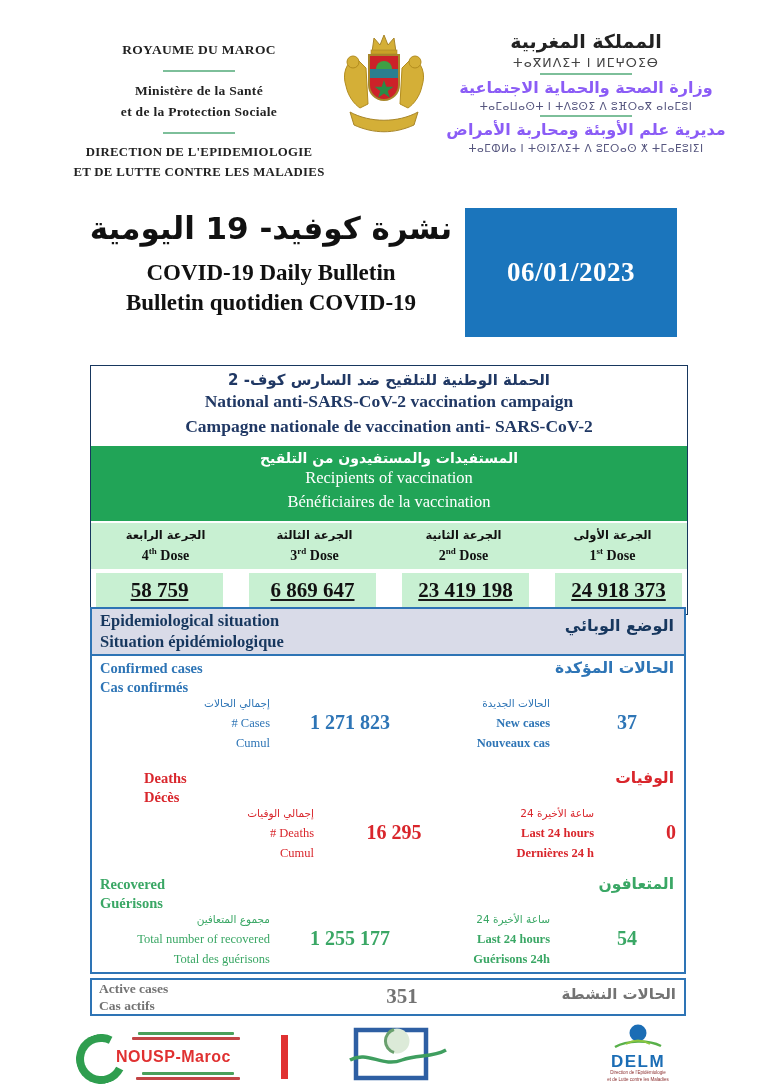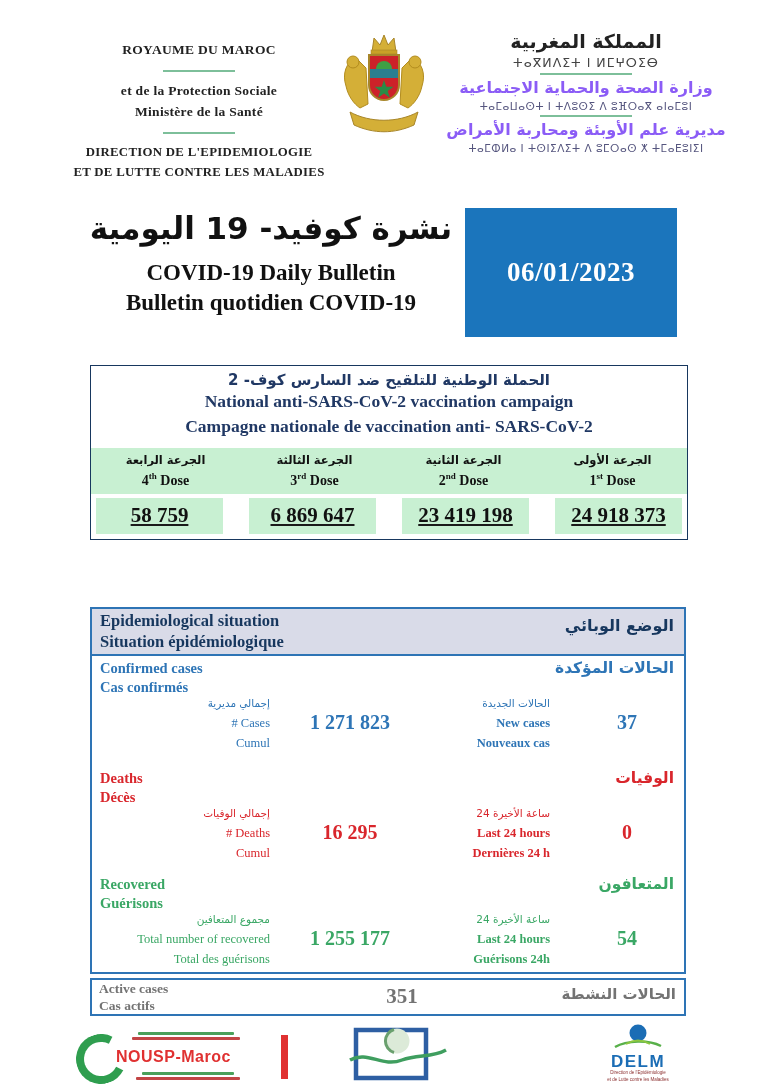--- a/index.html
+++ b/index.html
@@ -49,21 +49,21 @@
                  color:#111;padding:5px 0 6px 0;}
 
   
   .epi{left:90px;top:607px;width:596px;height:367px;border:2.5px solid #2e74b5;
        background:#fff;box-sizing:border-box;}
   .epi-hdr{height:45px;background:#d9dbe8;border-bottom:2.5px solid #2e74b5;
            position:relative;color:#17375e;}
   .epi-hdr .en{position:absolute;left:8px;top:2px;font-size:16.5px;font-weight:bold;line-height:1.25;}
   .epi-hdr .arh{position:absolute;right:10px;top:7px;font-size:16px;font-weight:bold;}
   .sec{position:relative;}
-  .sec.h1{height:110px;} .sec.h2{height:106px;} .sec.h3{height:103px;}
+  .sec.h1{height:110px;} .sec.h2{height:106px;margin-left:44px;} .sec.h3{height:103px;}
   .sec .t-left{position:absolute;left:8px;top:3px;font-size:14.5px;font-weight:bold;line-height:1.3;}
   .sec .t-ar{position:absolute;right:10px;top:3px;font-size:15.5px;font-weight:bold;}
   .sec .lbl{position:absolute;top:42px;text-align:right;line-height:1;}
   .sec .lbl.left{left:10px;width:168px;}
   .sec .lbl.right{left:292px;width:166px;}
   .sec .lbl .a{font-size:10.5px;}
   .sec .lbl .e,.sec .lbl .f{font-size:12.5px;margin-top:8px;}
   .sec .lbl.right .e,.sec .lbl.right .f{font-weight:bold;}
   .sec .val{position:absolute;top:55px;text-align:center;font-size:20px;font-weight:bold;}
   .sec .val.vl{left:196px;width:124px;}
@@ -93,22 +93,22 @@
   .minlogo{left:348px;top:1022px;width:100px;height:64px;}
 </style>
 </head>
 <body>
 
 <div class="page">
 
   <div class="abs hdr-left">
     <div class="l">ROYAUME DU MAROC</div>
     <div class="hdiv"></div>
+    <div class="l">Ministère de la Santé</div>
     <div class="l">et de la Protection Sociale</div>
-    <div class="l">Ministère de la Santé</div>
     <div class="hdiv"></div>
     <div class="l small">DIRECTION DE L'EPIDEMIOLOGIE</div>
     <div class="l small">ET DE LUTTE CONTRE LES MALADIES</div>
   </div>
 
   <svg class="abs" style="left:338px;top:28px;" width="92" height="112" viewBox="0 0 92 112">
     <polygon points="34,24 36,10 42,17 46,7 50,17 56,10 58,24" fill="#d4af37" stroke="#a8862a" stroke-width="1"></polygon>
     <rect x="33" y="22" width="26" height="4" fill="#c9a227" stroke="#a8862a" stroke-width=".6"></rect>
     <path d="M18 30 C8 34 4 46 8 58 C10 68 16 76 22 80 L30 76 L28 40 Z" fill="#d4af37" stroke="#b28c1e" stroke-width="1"></path>
     <path d="M74 30 C84 34 88 46 84 58 C82 68 76 76 70 80 L62 76 L64 40 Z" fill="#d4af37" stroke="#b28c1e" stroke-width="1"></path>
@@ -140,20 +140,25 @@
   <div class="abs date-box">
     <span>06/01/2023</span>
   </div>
 
   <div class="abs vacc">
     <div class="vacc-head">
       <div class="c-ar ar">الحملة الوطنية للتلقيح ضد السارس كوف- 2</div>
       <div class="c-en">National anti-SARS-CoV-2 vaccination campaign</div>
       <div class="c-fr">Campagne nationale de vaccination anti- SARS-CoV-2</div>
     </div>
+    <div class="vacc-green">
+      <div class="r-ar ar">المستفيدات والمستفيدون من التلقيح</div>
+      <div class="r-en">Recipients of vaccination</div>
+      <div class="r-fr">Bénéficiaires de la vaccination</div>
+    </div>
     <div class="dose-head">
       <div class="dh">
         <div class="dar ar">الجرعة الرابعة</div>
         <div class="den"><span>4</span><sup>th</sup> <span>Dose</span></div>
       </div>
       <div class="dh">
         <div class="dar ar">الجرعة الثالثة</div>
         <div class="den"><span>3</span><sup>rd</sup> <span>Dose</span></div>
       </div>
       <div class="dh">
@@ -182,21 +187,21 @@
       <div class="arh ar">الوضع الوبائي</div>
     </div>
 
     <div class="sec h1 c-blue">
       <div class="t-left">
         <div>Confirmed cases</div>
         <div>Cas confirmés</div>
       </div>
       <div class="t-ar ar">الحالات المؤكدة</div>
       <div class="lbl left">
-        <div class="a ar">إجمالي مديرية</div>
+        <div class="a ar">إجمالي الحالات</div>
         <div class="e"># Cases</div>
         <div class="f">Cumul</div>
       </div>
       <div class="val vl">1 271 823</div>
       <div class="lbl right">
         <div class="a ar">الحالات الجديدة</div>
         <div class="e">New cases</div>
         <div class="f">Nouveaux cas</div>
       </div>
       <div class="val vr">37</div>

